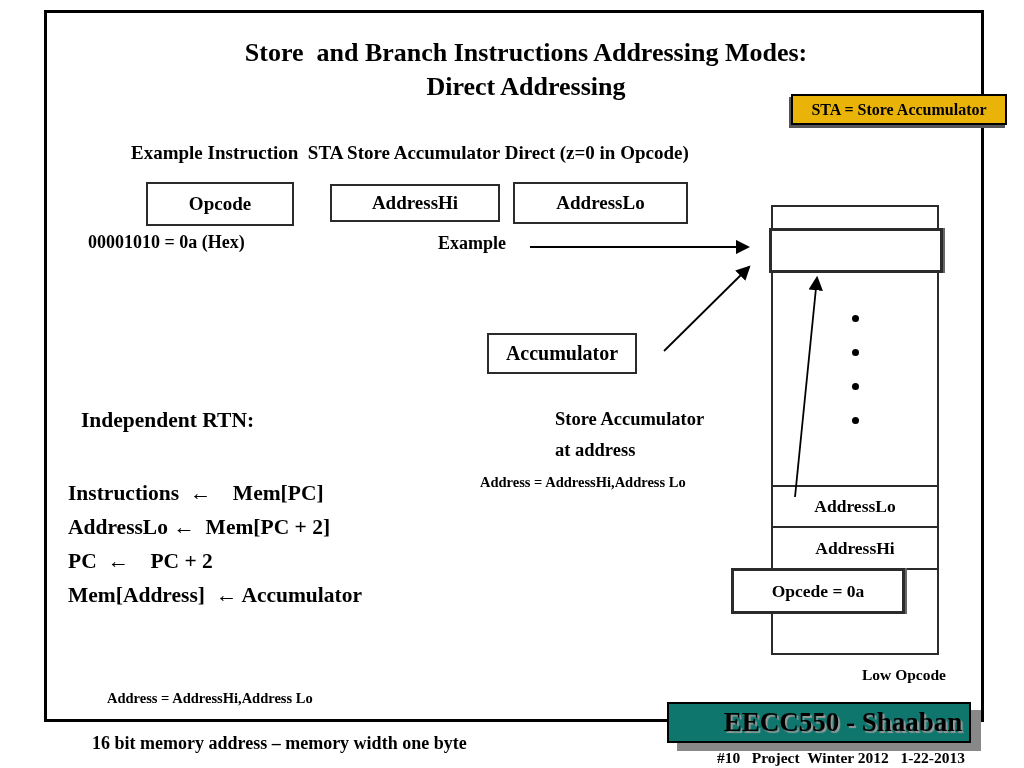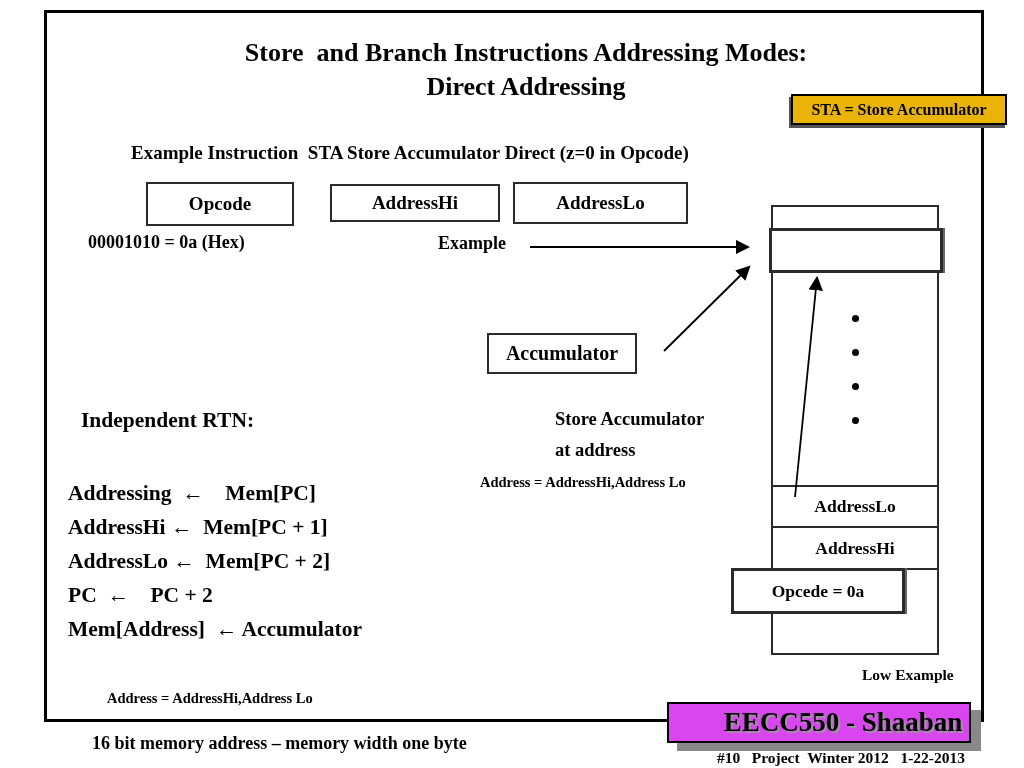--- a/index.html
+++ b/index.html
@@ -67,21 +67,21 @@
   .formula-right  { left:480px; top:474px; font-size:14.5px; }
 
   .rtn-heading { left:68px; top:408px; font-size:21.5px;margin-left:13px; }
   .rtn-lines   { left:68px; top:476px; font-size:21.5px; line-height:34px; }
 
   .formula-bottom { left:107px; top:690px; font-size:14.5px; }
   .footnote { left:92px; top:733px; font-size:18px; }
 
   .badge {
     left:667px; top:702px; width:304px; height:41px;
-    border:2px solid #000; background:#d946ef; z-index:10;
+    border:2px solid #000; background:#0f766e; z-index:10;
     box-shadow:10px 8px 0 #888;
     display:flex; align-items:center; justify-content:center;
     font-size:27px; text-shadow:2px 2px 1px #999;padding-left:48px;
   }
   .footer { left:640px; top:749px; width:325px; text-align:right; font-size:15.5px; }
 
   .arrow-layer { left:0; top:0; width:1024px; height:768px; z-index:20; pointer-events:none; }
 </style>
 </head>
 <body>
@@ -121,34 +121,33 @@
   </div>
   <div class="abs mcell mem-addrlo">
     <span>AddressLo</span>
   </div>
   <div class="abs mcell mem-addrhi">
     <span>AddressHi</span>
   </div>
   <div class="abs mcell mem-opcede">
     <span>Opcede = 0a</span>
   </div>
-  <div class="abs low-memory">Low Example</div>
+  <div class="abs low-memory">Low Opcode</div>
 
   <div class="abs acc-box">
     <span>Accumulator</span>
   </div>
 
   <div class="abs store-note"><span>Store Accumulator</span><br><span>at address</span></div>
 
   <div class="abs formula-right">Address = AddressHi,Address Lo</div>
 
   <div class="abs rtn-heading">Independent RTN:</div>
   <div class="abs rtn-lines">
-    <div class="pre">Addressing  ←    Mem[PC]</div>
-    <div class="pre">AddressHi ←  Mem[PC + 1]</div>
+    <div class="pre">Instructions  ←    Mem[PC]</div>
     <div class="pre">AddressLo ←  Mem[PC + 2]</div>
     <div class="pre">PC  ←    PC + 2</div>
     <div class="pre">Mem[Address]  ← Accumulator</div>
   </div>
 
   <div class="abs formula-bottom">Address = AddressHi,Address Lo</div>
   <div class="abs footnote">16 bit memory address – memory width one byte</div>
 
   <div class="abs badge">
     <span>EECC550 - Shaaban</span>

